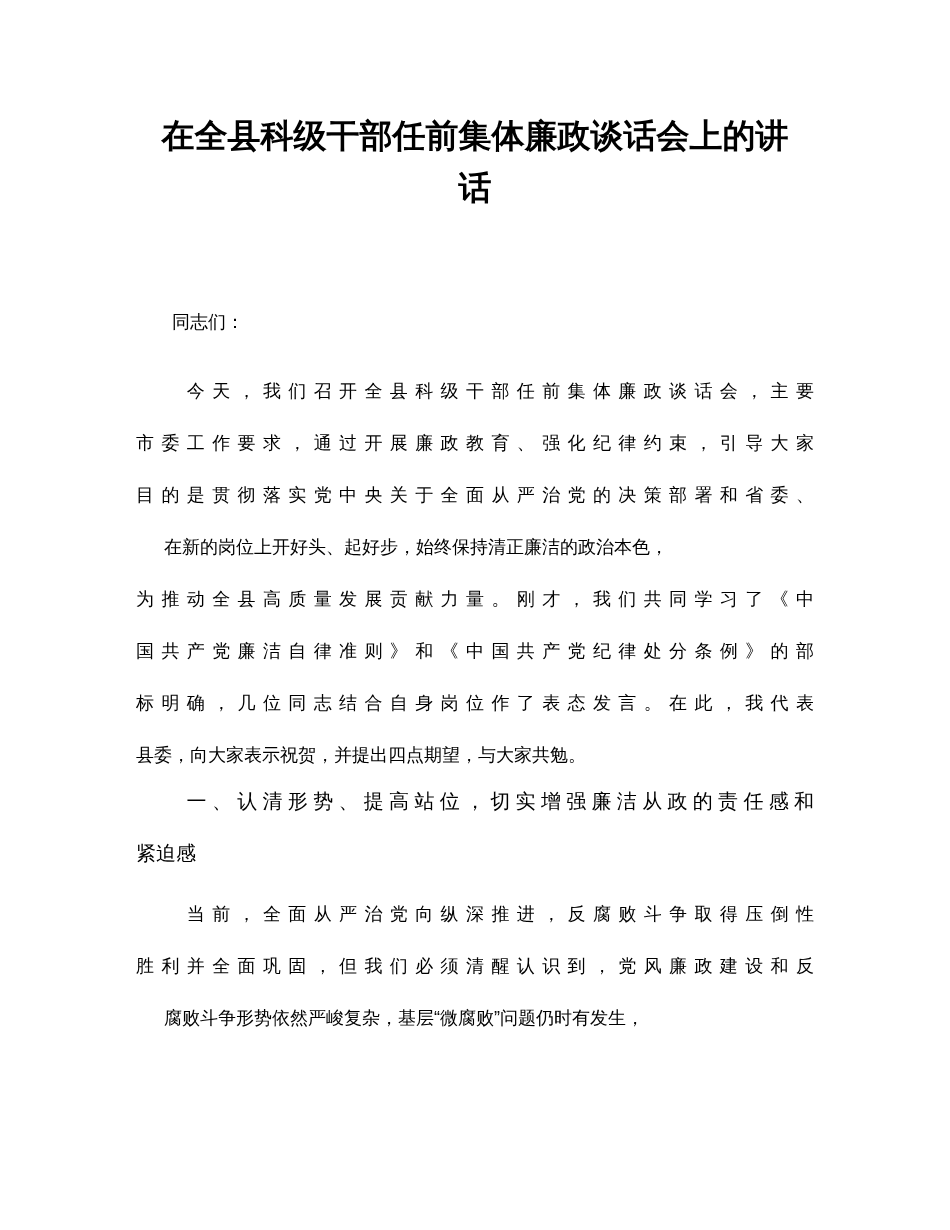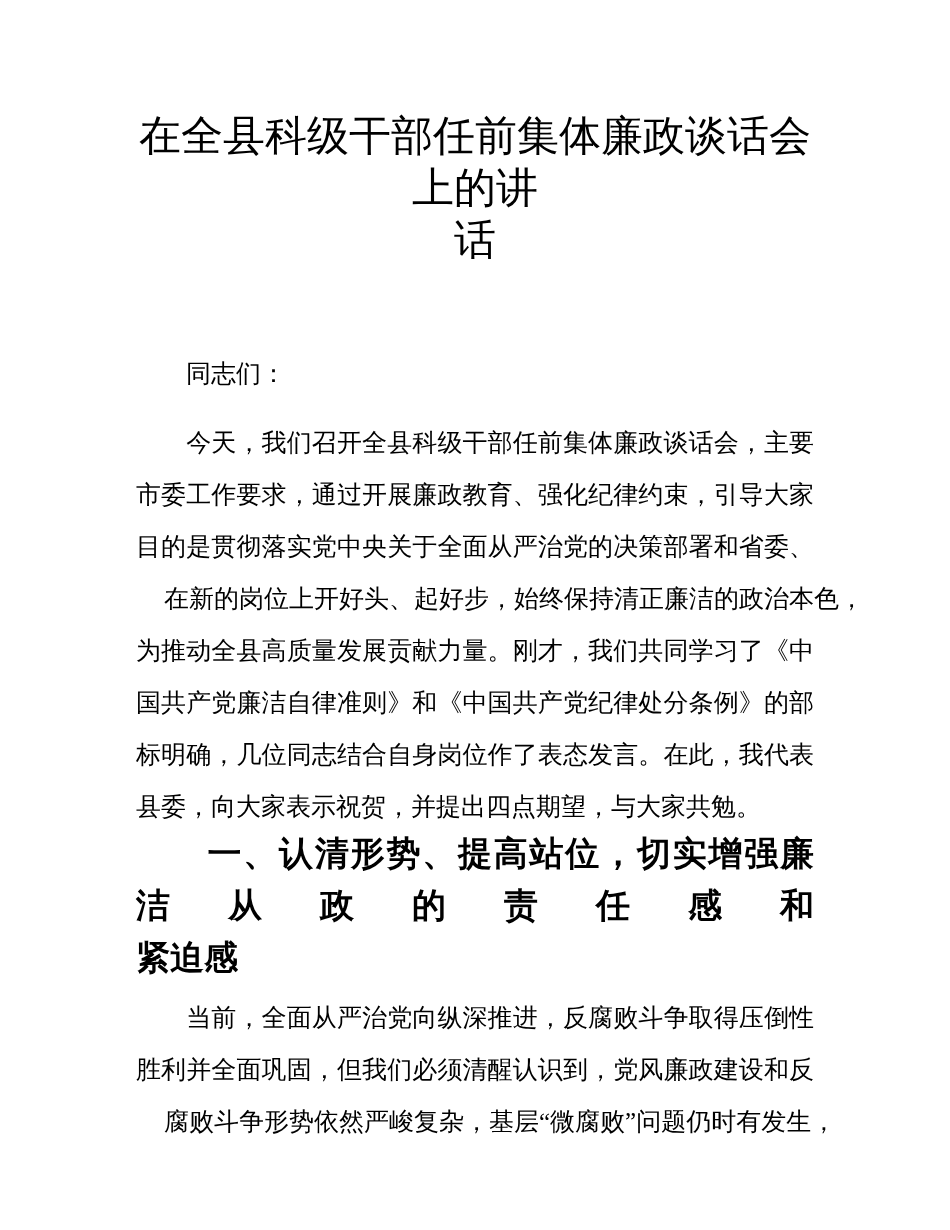--- a/index.html
+++ b/index.html
@@ -16,40 +16,40 @@
 
   .content {
     margin-left: 136px;
     width: 678px;
   }
 
   .title {
     margin: 110px 0 0 0;
     padding: 0;
     font-family: "Liberation Serif", serif;
-    font-weight: 400;
-    font-size: 42px;
+    font-weight: 700;
+    font-size: 33px;
     line-height: 52px;
     text-align: center;
     letter-spacing: 0;
   }
   .title-line { display: block; }
 
   .doc-body { display: block; }
 
   .para {
-    font-family: Liberation Serif, serif;
-    font-size: 25px;
+    font-family: Liberation Sans, sans-serif;
+    font-size: 18px;
     line-height: 52px;
     margin: 0;
   }
   .para.heading {
     font-family: "Liberation Sans", sans-serif;
-    font-weight: 700;
-    font-size: 34px;
+    font-weight: 400;
+    font-size: 20px;
   }
 
   
   .doc-body > .para:nth-child(1) { margin-top: 82px; }  
   .doc-body > .para:nth-child(2) { margin-top: 17px; }  
   .doc-body > .para:nth-child(3) { margin-top: -6px; }  
   .doc-body > .para:nth-child(4) { margin-top: 9px; }   
 
   .line { text-align: left; }
   .line.fill {

